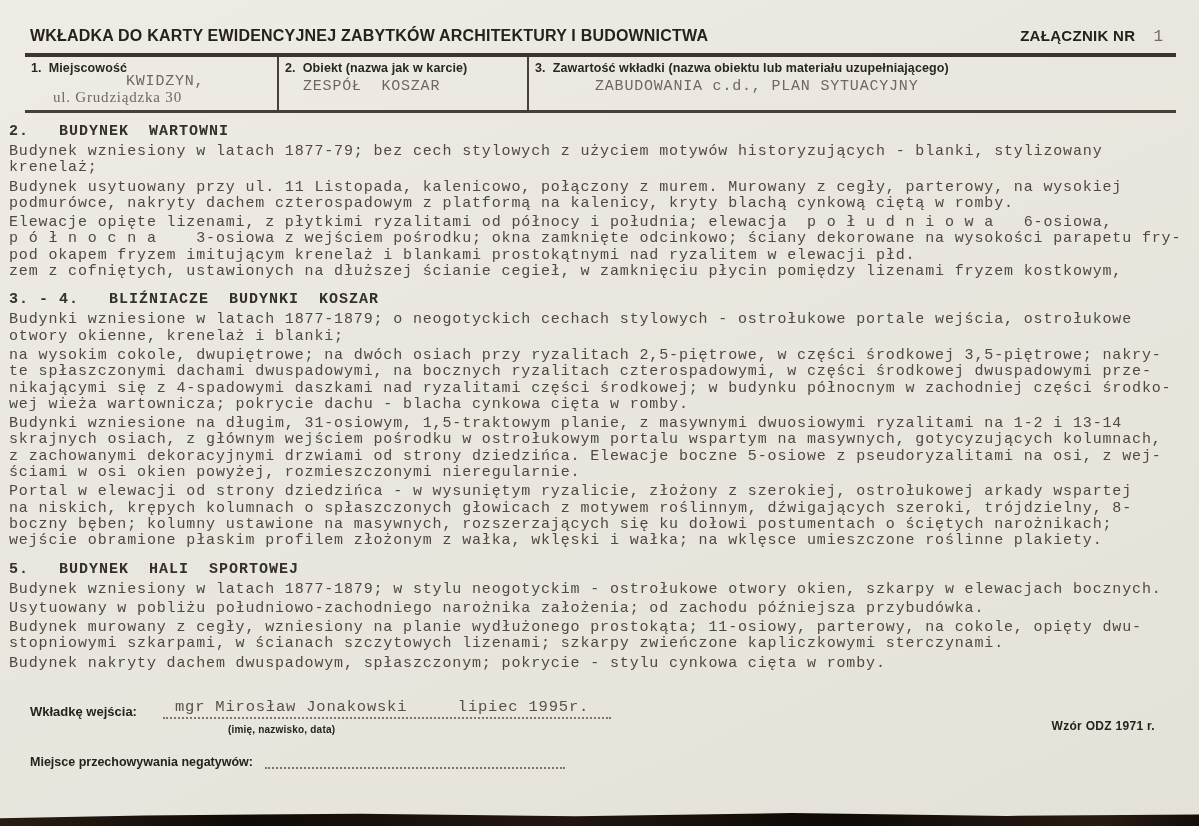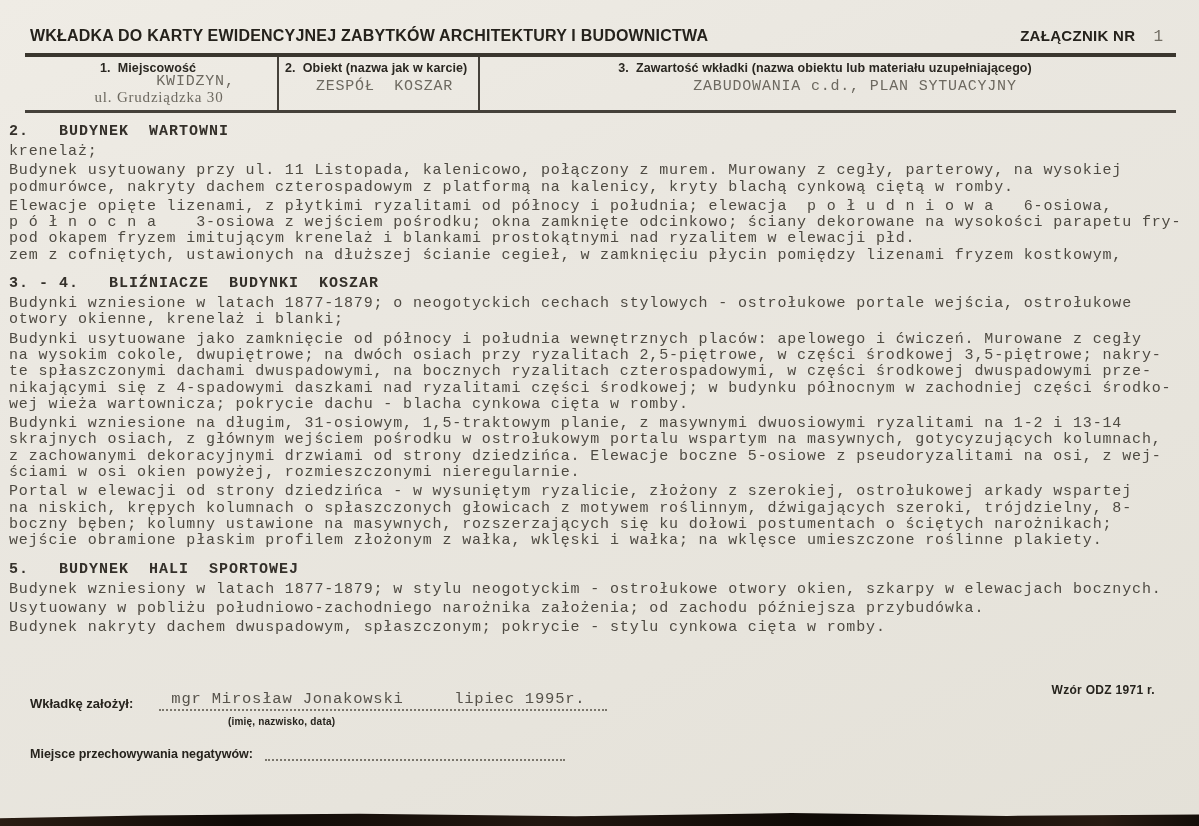--- a/index.html
+++ b/index.html
@@ -27,23 +27,23 @@
     font-family:"Liberation Mono",monospace;font-size:16px;color:#716d63;
   }
 
   
   .fields{
     margin:7px 23px 0 25px;
     border-top:4px solid #3a362e;
     border-bottom:3px solid #45413a;
     display:flex;height:53px;
   }
-  .field{box-sizing:border-box;padding:4px 12px 0 6px;text-align:center;}
+  .field{box-sizing:border-box;padding:4px 12px 0 6px;}
   .field-1{width:252px;}
-  .field-2{width:201px;border-left:2px solid #45413a;}
+  .field-2{width:250px;border-left:2px solid #45413a;}
   .field-3{flex:1;border-left:2px solid #45413a;}
   .field-label{font-size:12.5px;font-weight:bold;color:#2a2721;letter-spacing:.1px;white-space:pre;}
   .field-value{
     font-family:"Liberation Mono",monospace;font-size:15px;letter-spacing:.8px;
     color:#6d6960;white-space:pre;line-height:15px;
   }
   .fv-town{margin:-1px 0 0 95px;}
   .fv-street{margin:1px 0 0 22px;font-family:Liberation Serif, serif;}
   .fv-object{margin:4px 0 0 18px;}
   .fv-content{margin:4px 0 0 60px;}
@@ -59,21 +59,21 @@
   .body-line{
     font-family:"Liberation Mono",monospace;font-size:15px;letter-spacing:.85px;
     color:#4e4a42;white-space:pre;line-height:16.3px;
   }
 
   
   .doc-footer{position:relative;padding:14px 25px 0 30px;}
   .row-author{display:flex;align-items:flex-end;}
   .author-label{font-size:13px;font-weight:bold;color:#26231d;white-space:pre;}
   .author-value-wrap{
-    margin-left:26px;border-bottom:2px dotted #7a766c;padding:0 22px 1px 12px;margin-top:28px;
+    margin-left:26px;border-bottom:2px dotted #7a766c;padding:0 22px 1px 12px;
   }
   .author-value{
     font-family:"Liberation Mono",monospace;font-size:15.5px;letter-spacing:.8px;
     color:#56524a;white-space:pre;
   }
   .author-hint{font-size:10px;font-weight:bold;color:#26231d;margin:5px 0 0 198px;letter-spacing:.2px;}
   .row-negatives{margin-top:19px;display:flex;align-items:flex-end;}
   .negatives-label{font-size:12.5px;font-weight:bold;color:#26231d;white-space:pre;}
   .negatives-line{width:300px;height:13px;border-bottom:2px dotted #7a766c;margin-left:12px;}
   .template-note{
@@ -114,41 +114,41 @@
     <div class="field field-3">
       <div class="field-label">3.  Zawartość wkładki (nazwa obiektu lub materiału uzupełniającego)</div>
       <div class="field-value fv-content">ZABUDOWANIA c.d., PLAN SYTUACYJNY</div>
     </div>
   </div>
 
   <div class="doc-body">
       <div class="section">
         <div class="section-heading">2.   BUDYNEK  WARTOWNI</div>
         <div class="para">
+          <div class="body-line">Budynek wzniesiony w latach 1877-79; bez cech stylowych z użyciem motywów historyzujących - blanki, stylizowany</div>
           <div class="body-line">krenelaż;</div>
         </div>
         <div class="para">
           <div class="body-line">Budynek usytuowany przy ul. 11 Listopada, kalenicowo, połączony z murem. Murowany z cegły, parterowy, na wysokiej</div>
           <div class="body-line">podmurówce, nakryty dachem czterospadowym z platformą na kalenicy, kryty blachą cynkową ciętą w romby.</div>
         </div>
         <div class="para">
           <div class="body-line">Elewacje opięte lizenami, z płytkimi ryzalitami od północy i południa; elewacja  p o ł u d n i o w a   6-osiowa,</div>
           <div class="body-line">p ó ł n o c n a    3-osiowa z wejściem pośrodku; okna zamknięte odcinkowo; ściany dekorowane na wysokości parapetu fry-</div>
           <div class="body-line">pod okapem fryzem imitującym krenelaż i blankami prostokątnymi nad ryzalitem w elewacji płd.</div>
           <div class="body-line">zem z cofniętych, ustawionych na dłuższej ścianie cegieł, w zamknięciu płycin pomiędzy lizenami fryzem kostkowym,</div>
         </div>
       </div>
       <div class="section">
         <div class="section-heading">3. - 4.   BLIŹNIACZE  BUDYNKI  KOSZAR</div>
         <div class="para">
           <div class="body-line">Budynki wzniesione w latach 1877-1879; o neogotyckich cechach stylowych - ostrołukowe portale wejścia, ostrołukowe</div>
           <div class="body-line">otwory okienne, krenelaż i blanki;</div>
         </div>
         <div class="para">
-          <div class="body-line">Budynki usytuowane jako zamknięcie od północy i południa wewnętrznych placów: apelowego i ćwiczeń. Murowane z cegły</div>
           <div class="body-line">na wysokim cokole, dwupiętrowe; na dwóch osiach przy ryzalitach 2,5-piętrowe, w części środkowej 3,5-piętrowe; nakry-</div>
           <div class="body-line">te spłaszczonymi dachami dwuspadowymi, na bocznych ryzalitach czterospadowymi, w części środkowej dwuspadowymi prze-</div>
           <div class="body-line">nikającymi się z 4-spadowymi daszkami nad ryzalitami części środkowej; w budynku północnym w zachodniej części środko-</div>
           <div class="body-line">wej wieża wartownicza; pokrycie dachu - blacha cynkowa cięta w romby.</div>
         </div>
         <div class="para">
           <div class="body-line">Budynki wzniesione na długim, 31-osiowym, 1,5-traktowym planie, z masywnymi dwuosiowymi ryzalitami na 1-2 i 13-14</div>
           <div class="body-line">skrajnych osiach, z głównym wejściem pośrodku w ostrołukowym portalu wspartym na masywnych, gotycyzujących kolumnach,</div>
           <div class="body-line">z zachowanymi dekoracyjnymi drzwiami od strony dziedzińca. Elewacje boczne 5-osiowe z pseudoryzalitami na osi, z wej-</div>
           <div class="body-line">ściami w osi okien powyżej, rozmieszczonymi nieregularnie.</div>
@@ -162,28 +162,32 @@
       </div>
       <div class="section">
         <div class="section-heading">5.   BUDYNEK  HALI  SPORTOWEJ</div>
         <div class="para">
           <div class="body-line">Budynek wzniesiony w latach 1877-1879; w stylu neogotyckim - ostrołukowe otwory okien, szkarpy w elewacjach bocznych.</div>
         </div>
         <div class="para">
           <div class="body-line">Usytuowany w pobliżu południowo-zachodniego narożnika założenia; od zachodu późniejsza przybudówka.</div>
         </div>
         <div class="para">
+          <div class="body-line">Budynek murowany z cegły, wzniesiony na planie wydłużonego prostokąta; 11-osiowy, parterowy, na cokole, opięty dwu-</div>
+          <div class="body-line">stopniowymi szkarpami, w ścianach szczytowych lizenami; szkarpy zwieńczone kapliczkowymi sterczynami.</div>
+        </div>
+        <div class="para">
           <div class="body-line">Budynek nakryty dachem dwuspadowym, spłaszczonym; pokrycie - stylu cynkowa cięta w romby.</div>
         </div>
       </div>
     </div>
 
   <div class="doc-footer">
     <div class="row-author">
-      <span class="author-label">Wkładkę założył:</span>
+      <span class="author-label">Wkładkę wejścia:</span>
       <span class="author-value-wrap">
         <span class="author-value">mgr Mirosław Jonakowski     lipiec 1995r.</span>
       </span>
     </div>
     <div class="author-hint">(imię, nazwisko, data)</div>
     <div class="row-negatives">
       <span class="negatives-label">Miejsce przechowywania negatywów:</span>
       <span class="negatives-line"></span>
     </div>
     <div class="template-note">Wzór ODZ 1971 r.</div>

